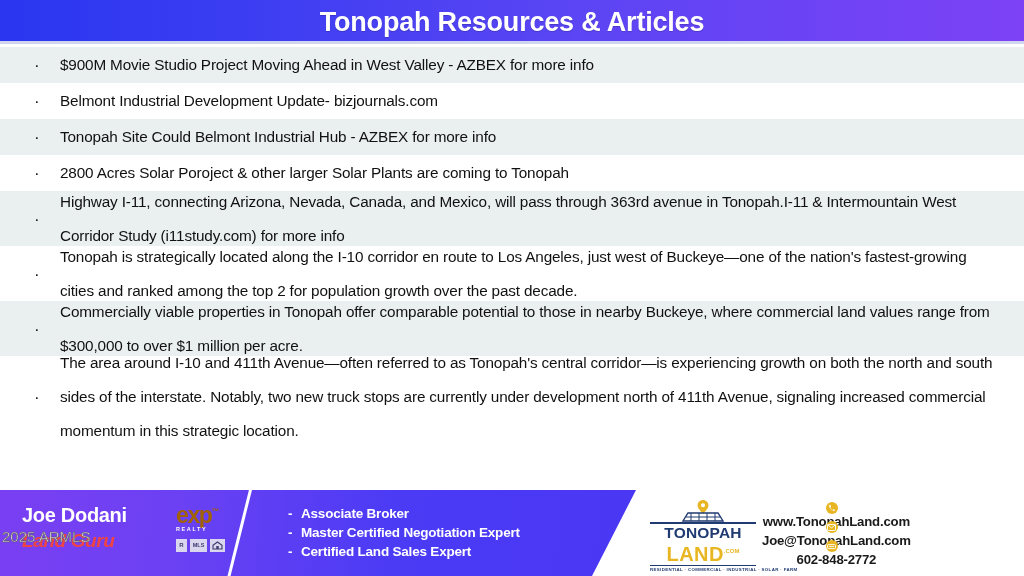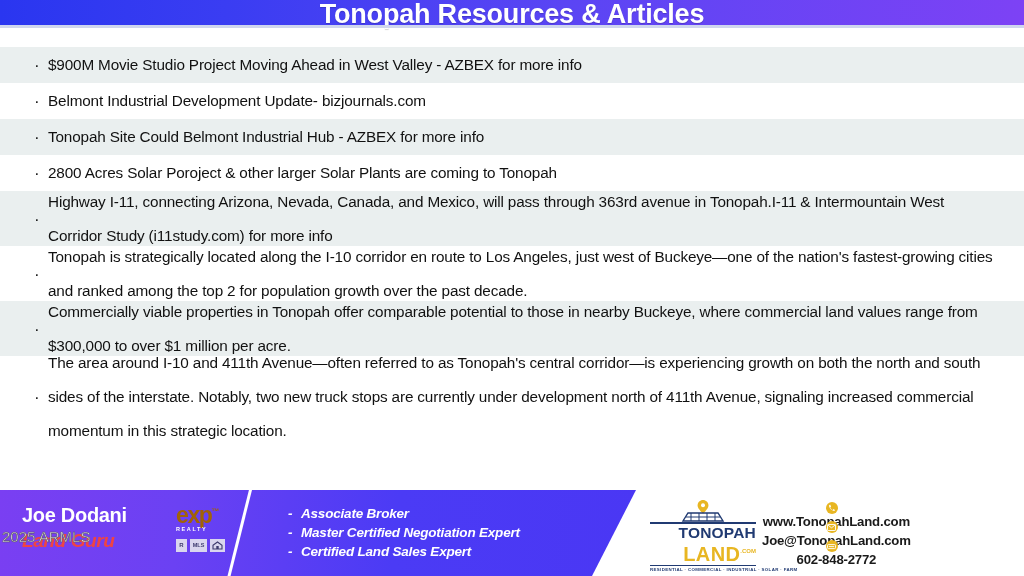--- a/index.html
+++ b/index.html
@@ -5,21 +5,21 @@
   * { margin:0; padding:0; box-sizing:border-box; }
   html,body { width:1024px; height:576px; overflow:hidden; }
   body {
     font-family:"Liberation Sans", sans-serif;
     background:#ffffff;
     position:relative;
   }
 
   
   .header {
-    height:28px;
+    height:44px;
     background:linear-gradient(90deg,#2a36f0 0%,#3a3df2 22%,#5a45f4 55%,#7d42f5 100%);
     display:flex; align-items:center; justify-content:center;
     position:relative;
   }
   .header-title {
     color:#ffffff;
     font-size:27px;
     font-weight:bold;
     letter-spacing:-0.2px;
     text-shadow:0 1px 1px rgba(0,0,0,.18);
@@ -54,20 +54,21 @@
     padding-top:1px;
     text-align:left;
   }
   .row-text {
     flex:1 1 auto;
     color:#111111;
     font-size:15.3px;
     font-weight:500;
     line-height:34px;
     letter-spacing:-0.15px;
+    margin-left:12px;
   }
   
   .row.h1 { height:36px; align-items:center; }
   .row.h1 .bullet { padding-top:0; }
   .row.h2 { height:55px; align-items:center; }
   .row.h3 { height:82px; align-items:center; }
 
   
   .footer {
     position:absolute; left:0; right:0; bottom:0;
@@ -123,31 +124,31 @@
     background:#d9d6ee; color:#3c3a6d; font-size:6px; font-weight:bold;
     display:flex; align-items:center; justify-content:center;
   }
   .badge-r  { width:11px; height:13px; }
   .badge-mls{ width:17px; height:13px; font-size:5.5px; }
   .badge-eh { width:15px; height:13px; position:relative; }
   .badge-eh svg { display:block; }
 
   
   .creds {
-    position:absolute; top:14px; left:288px;font-style:italic;
+    position:absolute; top:14px; left:288px;
   }
   .cred {
     color:#ffffff; font-size:13.5px; font-weight:bold;
     line-height:19px; letter-spacing:-0.2px; white-space:nowrap;
   }
   .cred .dash { display:inline-block; width:13px; }
 
   
   .tl {
-    position:absolute; top:8px; left:650px; width:106px; text-align:right;
+    position:absolute; top:8px; left:650px; width:106px; text-align:center;
   }
   .tl-mark { height:24px; display:flex; align-items:flex-end; justify-content:center; }
   .tl-top { color:#203a72; font-size:15.5px; font-weight:bold; letter-spacing:0.2px; line-height:16px; border-top:2px solid #203a72; padding-top:1px;}
   .tl-bot { color:#e8b622; font-size:20px; font-weight:bold; letter-spacing:0.4px; line-height:20px; position:relative;}
   .tl-bot .dom { font-size:6px; vertical-align:super; letter-spacing:0; }
   .tl-tag {
     color:#203a72; font-size:4.4px; font-weight:bold; letter-spacing:0.35px;
     border-top:1px solid #203a72; padding-top:1.5px; margin-top:1px;
     white-space:nowrap;
   }

